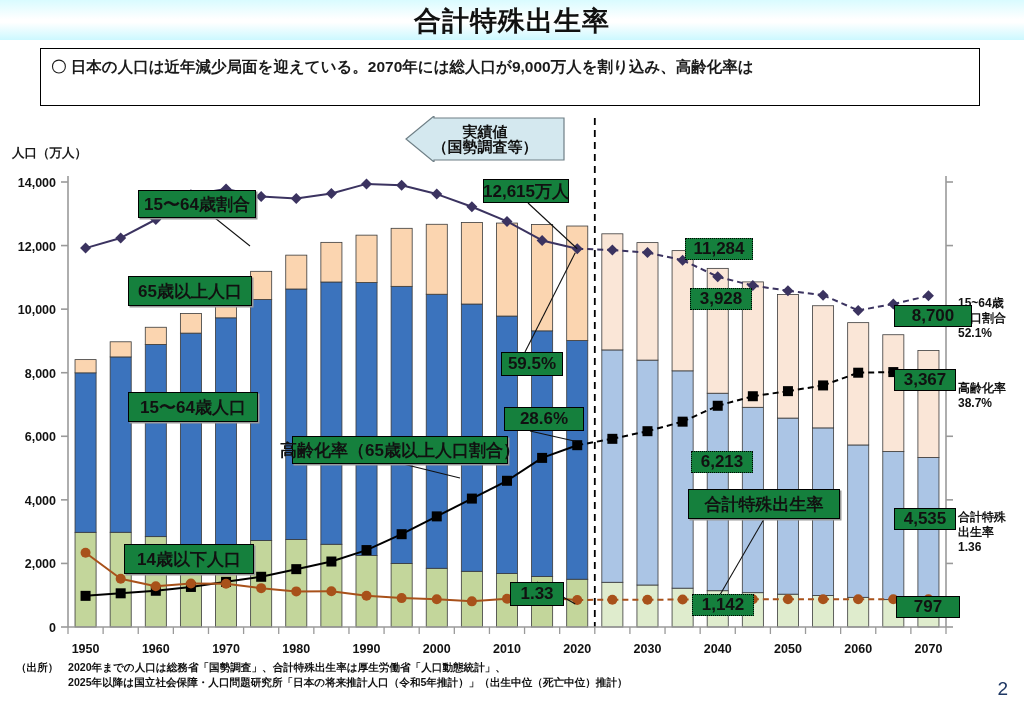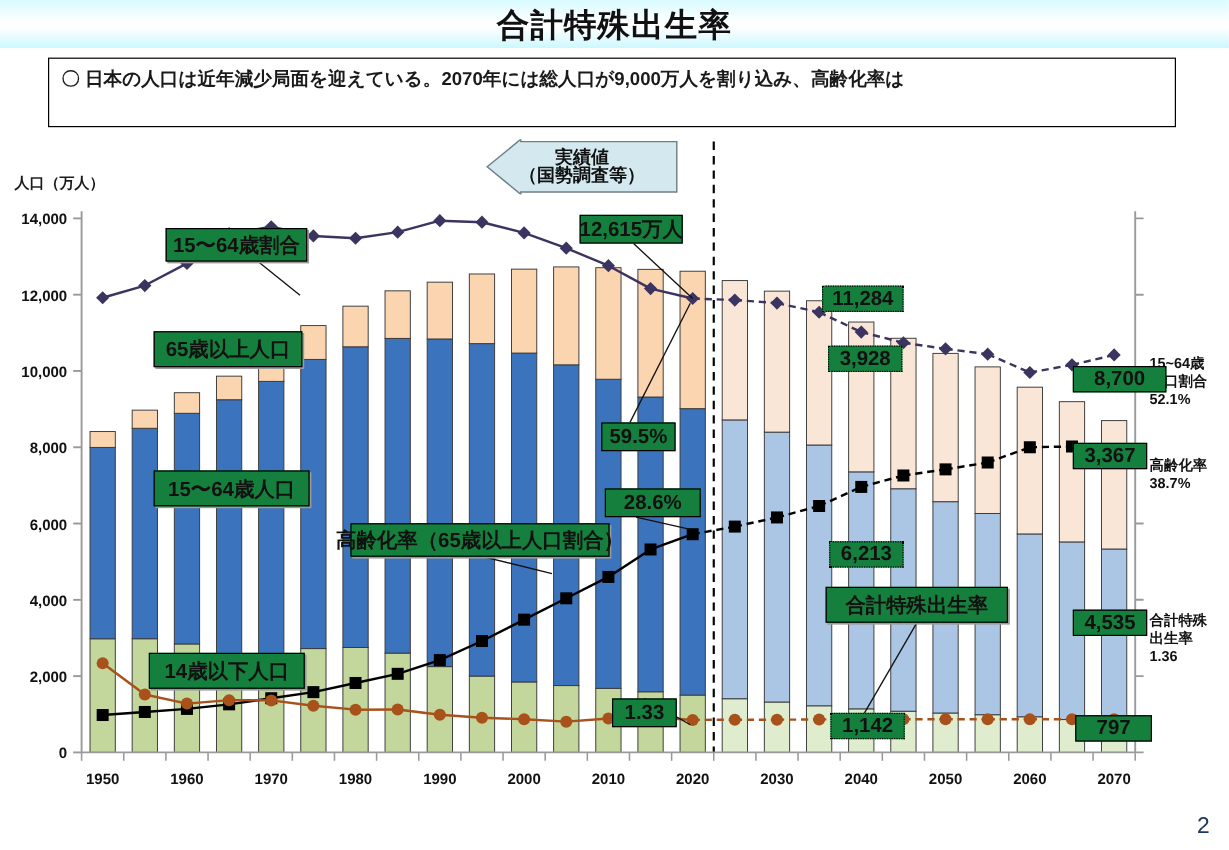--- a/index.html
+++ b/index.html
@@ -459,15 +459,19 @@
   <div class="side-label" style="left:958px;top:381px;width:66px;">
     <div>高齢化率</div>
     <div>38.7%</div>
   </div>
   <div class="side-label" style="left:958px;top:510px;width:66px;">
     <div>合計特殊</div>
     <div>出生率</div>
     <div>1.36</div>
   </div>
 
+  <div class="footnote">
+    <span class="fn-tag">（出所）</span><span>2020年までの人口は総務省「国勢調査」、合計特殊出生率は厚生労働省「人口動態統計」、</span>
+    <span class="fn-l2">2025年以降は国立社会保障・人口問題研究所「日本の将来推計人口（令和5年推計）」（出生中位（死亡中位）推計）</span>
+  </div>
 
   <div class="page-number">2</div>
 </div>
 
 </body></html>

